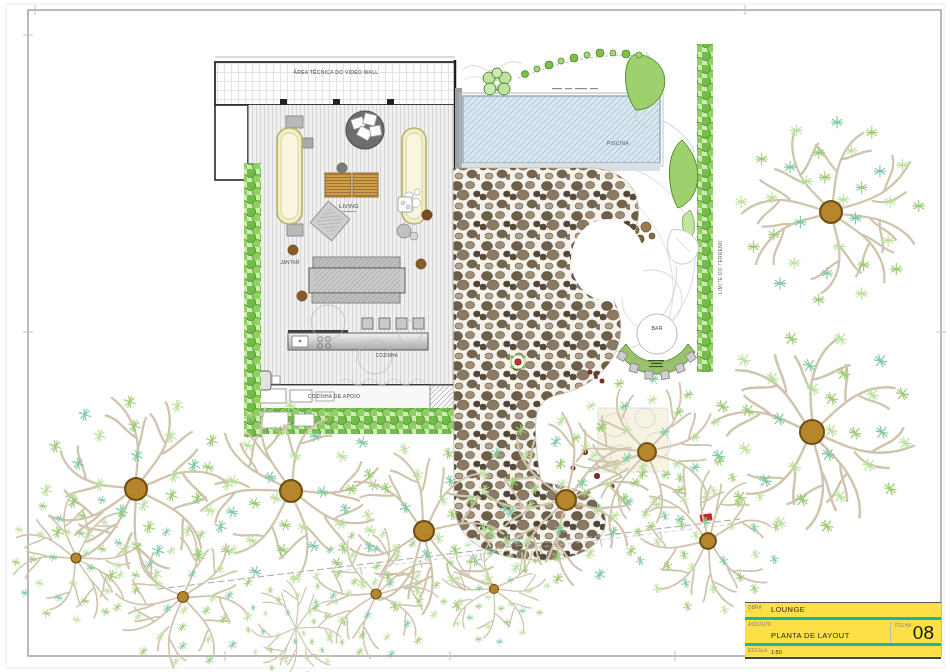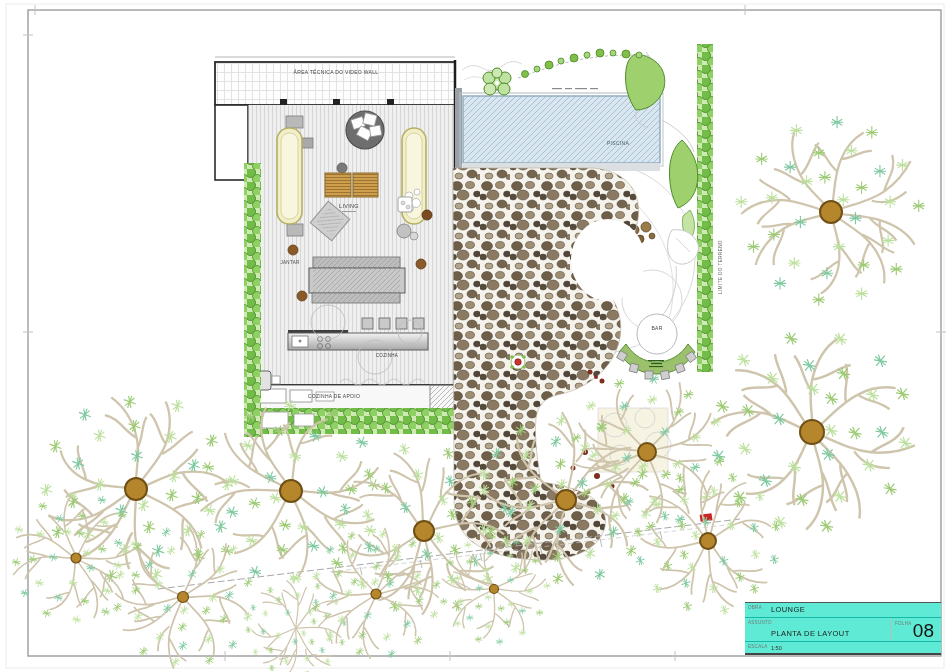--- a/index.html
+++ b/index.html
@@ -7,22 +7,22 @@
          font-family:"Liberation Sans", sans-serif;}
   #plan-svg{position:absolute;left:0;top:0;}
   .label{position:absolute;transform:translate(-50%,-50%);color:#444;white-space:nowrap;
          letter-spacing:.3px;font-family:"Liberation Sans",sans-serif;}
   .lab-xs{font-size:4.5px;} .lab-s{font-size:5px;} .lab-m{font-size:5.5px;}
   .pool-label{color:#49606e;}
   .limite{transform:translate(-50%,-50%) rotate(-90deg);color:#666;font-size:4.5px;letter-spacing:.5px;}
   .sub-squiggle{position:absolute;width:14px;height:1px;background:#9a9a9a;transform:translate(-50%,0);}
   
   .titleblock{position:absolute;left:745px;top:602px;width:196px;border-top:1.6px solid #555;
-              border-bottom:2px solid #444;background:#5eead4;text-align:right;}
-  .tb-row{position:relative;border-top:1px solid #14b8a6;display:flex;align-items:flex-end;}
+              border-bottom:2px solid #444;background:#fde047;text-align:right;}
+  .tb-row{position:relative;border-top:3px solid #14b8a6;display:flex;align-items:flex-end;}
   .tb-row:first-child{border-top:none;}
   .tb-r1{height:14px;} .tb-r2{height:23px;} .tb-r3{height:11px;}
   .tb-lbl{font-size:4.5px;color:#777;position:absolute;left:3px;top:2px;letter-spacing:.3px;}
   .tb-val{font-size:7.5px;color:#222;margin-left:26px;margin-bottom:3px;letter-spacing:.4px;}
   .tb-folha{position:absolute;right:4px;top:1px;width:46px;height:100%;border-left:1px solid #bbb;}
   .tb-folha .tb-lbl{left:4px;}
   .tb-num{position:absolute;right:3px;bottom:0px;font-size:19px;color:#111;}
   .tb-scale-val{font-size:5.5px;color:#333;margin-left:26px;margin-bottom:2px;}
 </style>
 </head>

